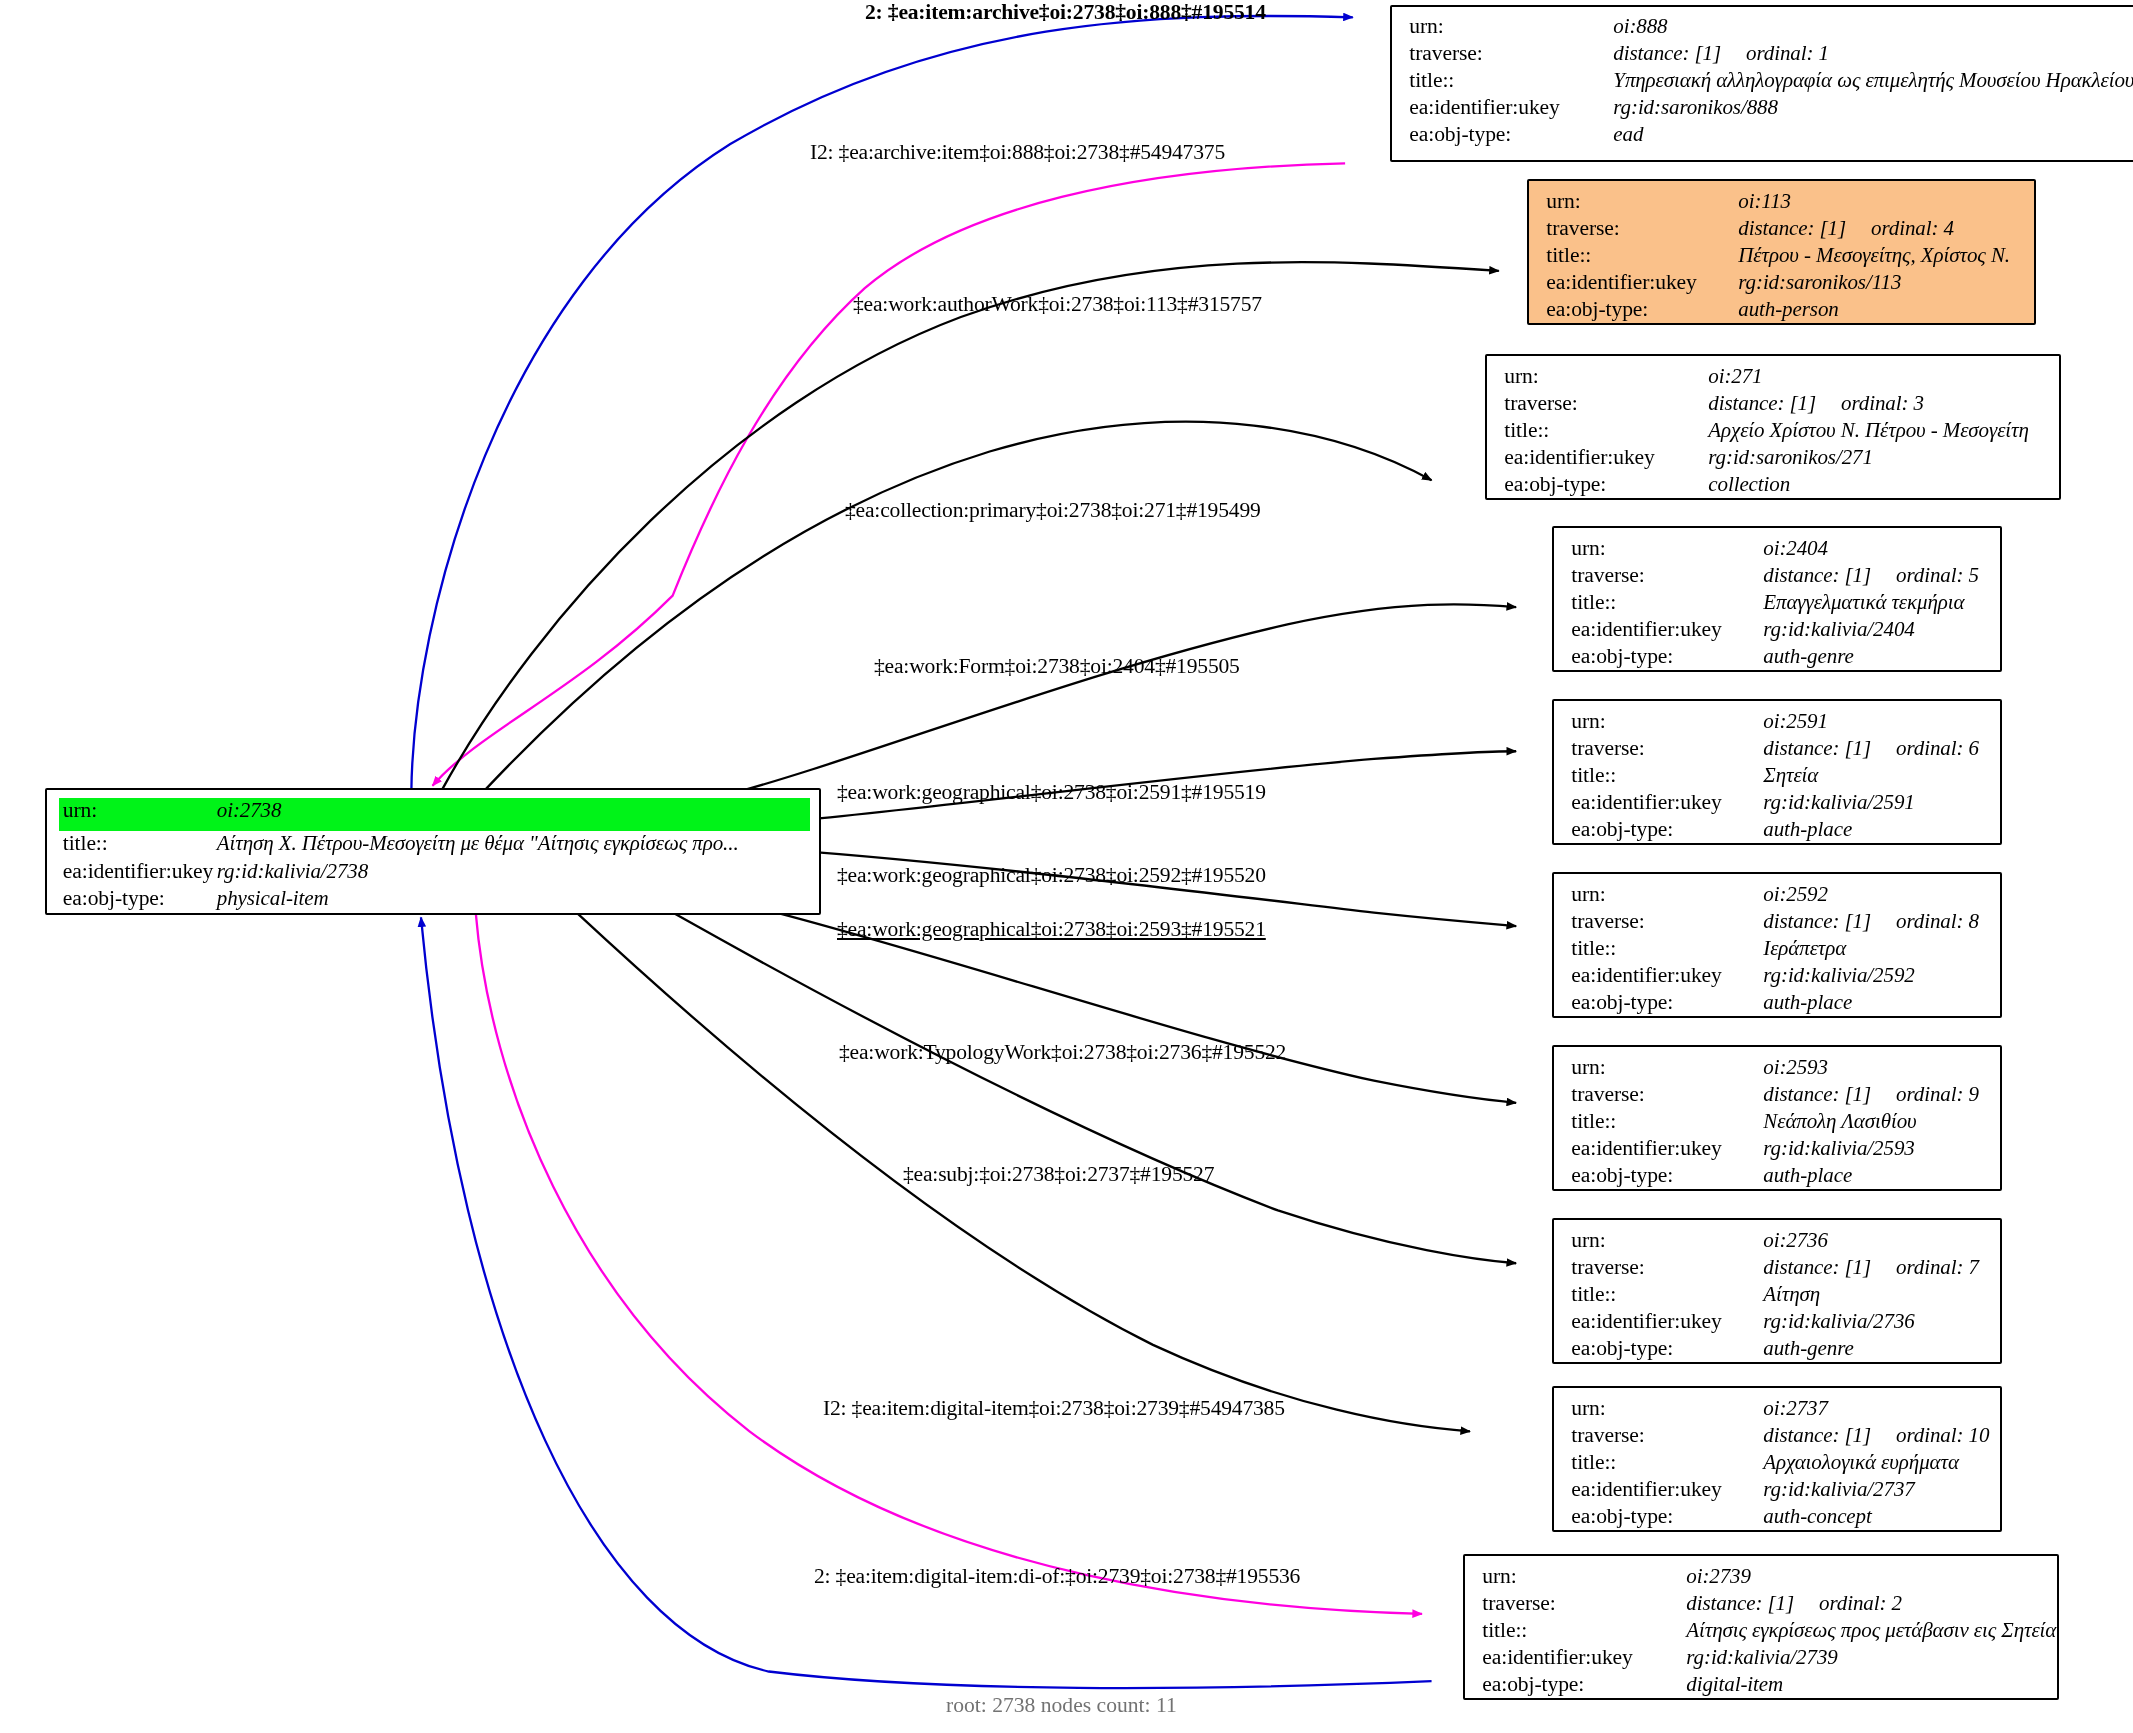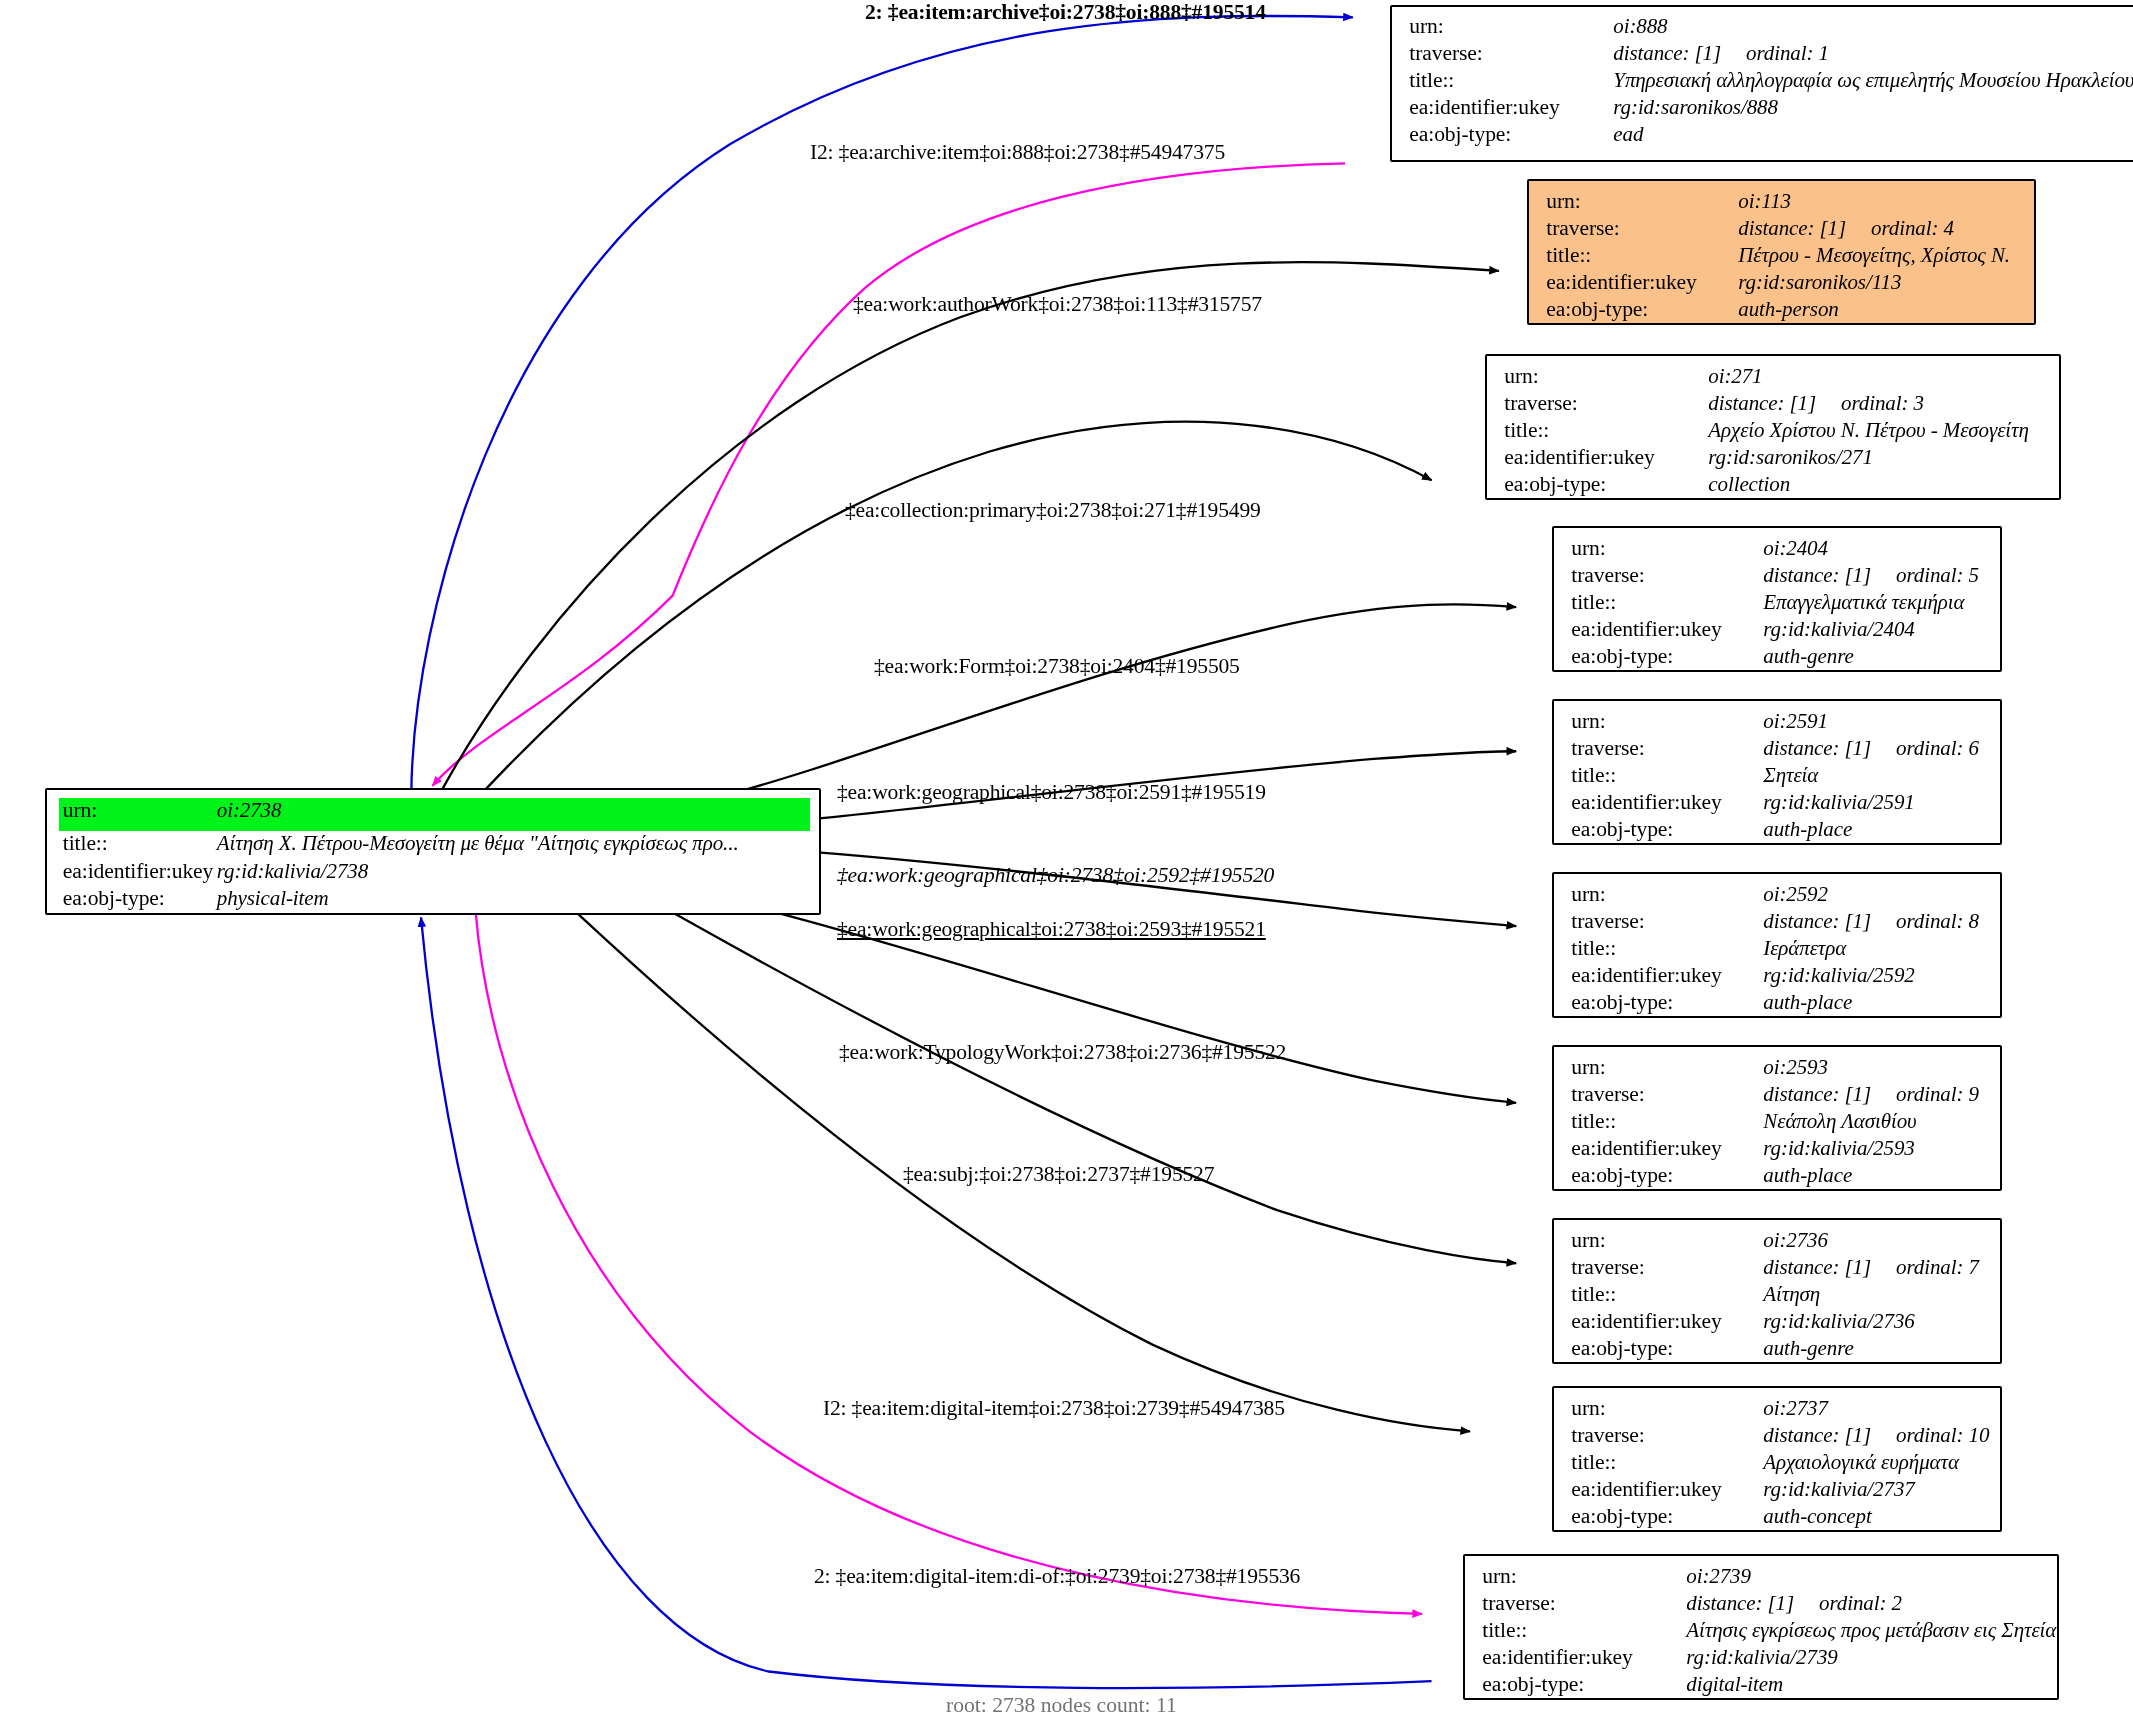--- a/index.html
+++ b/index.html
@@ -380,21 +380,21 @@
       <span class="val">digital-item</span>
     </div>
   </div>
 
   <div class="edge-label" style="left:865px; top:0px;font-weight:bold;">2: ‡ea:item:archive‡oi:2738‡oi:888‡#195514</div>
   <div class="edge-label" style="left:810px; top:140px;">I2: ‡ea:archive:item‡oi:888‡oi:2738‡#54947375</div>
   <div class="edge-label" style="left:853px; top:292px;">‡ea:work:authorWork‡oi:2738‡oi:113‡#315757</div>
   <div class="edge-label" style="left:845px; top:498px;">‡ea:collection:primary‡oi:2738‡oi:271‡#195499</div>
   <div class="edge-label" style="left:874px; top:654px;">‡ea:work:Form‡oi:2738‡oi:2404‡#195505</div>
   <div class="edge-label" style="left:837px; top:780px;">‡ea:work:geographical‡oi:2738‡oi:2591‡#195519</div>
-  <div class="edge-label" style="left:837px; top:863px;font-style:italic;">‡ea:work:geographical‡oi:2738‡oi:2592‡#195520</div>
+  <div class="edge-label" style="left:837px; top:863px;">‡ea:work:geographical‡oi:2738‡oi:2592‡#195520</div>
   <div class="edge-label" style="left:837px; top:917px;text-decoration:underline;">‡ea:work:geographical‡oi:2738‡oi:2593‡#195521</div>
   <div class="edge-label" style="left:839px; top:1040px;">‡ea:work:TypologyWork‡oi:2738‡oi:2736‡#195522</div>
   <div class="edge-label" style="left:903px; top:1162px;">‡ea:subj:‡oi:2738‡oi:2737‡#195527</div>
   <div class="edge-label" style="left:823px; top:1396px;">I2: ‡ea:item:digital-item‡oi:2738‡oi:2739‡#54947385</div>
   <div class="edge-label" style="left:814px; top:1564px;">2: ‡ea:item:digital-item:di-of:‡oi:2739‡oi:2738‡#195536</div>
 
   <div class="graph-footer" style="left:946px; top:1693px;">root: 2738 nodes count: 11</div>
 
 </div>
 

